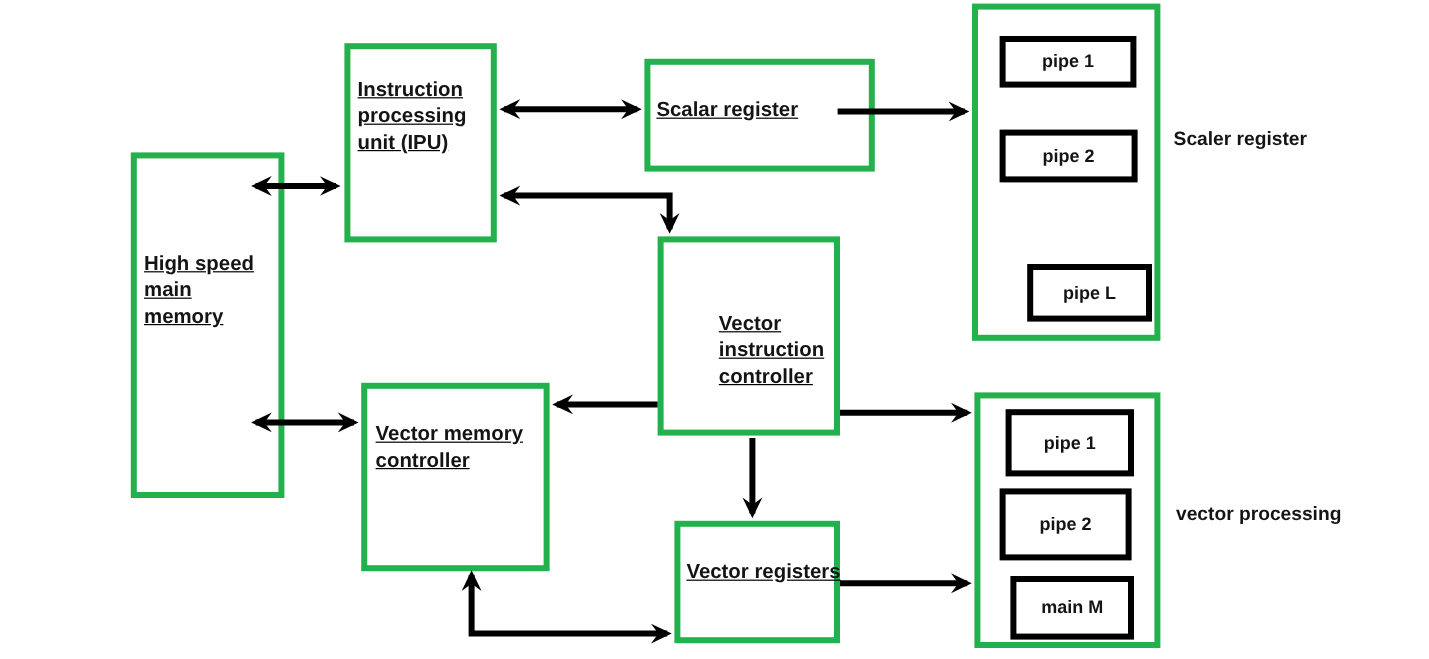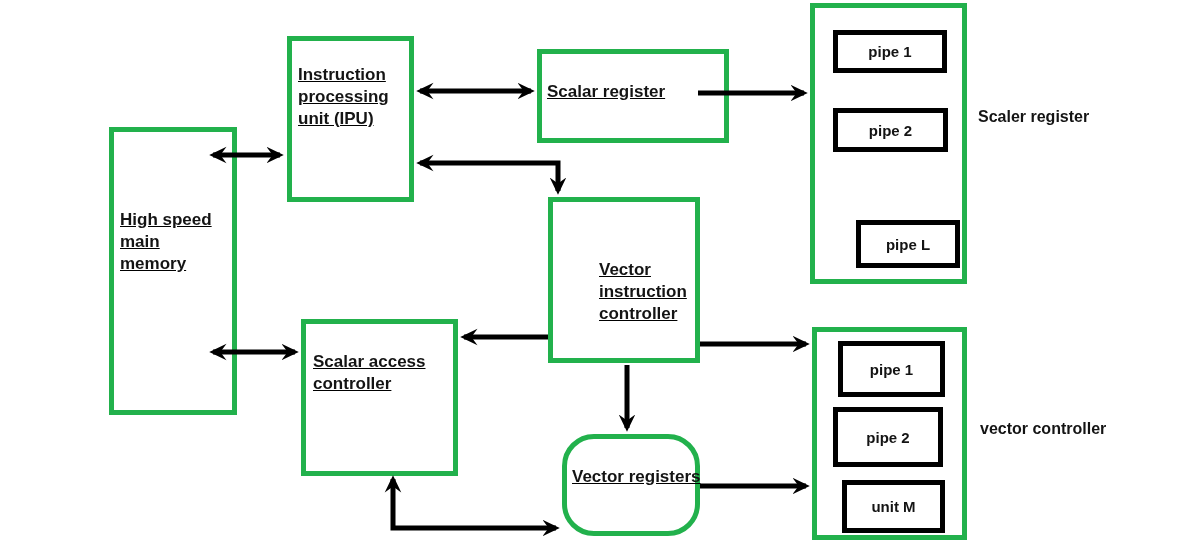--- a/index.html
+++ b/index.html
@@ -76,24 +76,24 @@
 
   <div class="gbox" style="left:537px; top:49px; width:192px; height:94px;">
     <div class="label" style="padding:27px 4px 0 5px; white-space:nowrap;">Scalar register</div>
   </div>
 
   <div class="gbox" style="left:548px; top:197px; width:152px; height:166px;padding-left:36px;">
     <div class="label" style="padding:57px 2px 0 10px;">Vector instruction controller</div>
   </div>
 
   <div class="gbox" style="left:301px; top:319px; width:157px; height:157px;">
-    <div class="label" style="padding:27px 6px 0 7px;">Scalar access controller</div>
+    <div class="label" style="padding:27px 6px 0 7px;">Vector memory controller</div>
   </div>
 
-  <div class="gbox" style="left:562px; top:434px; width:138px; height:102px;border-radius:32px;">
+  <div class="gbox" style="left:562px; top:434px; width:138px; height:102px;">
     <div class="label" style="padding:27px 0 0 5px; white-space:nowrap;">Vector registers</div>
   </div>
 
   <div class="gbox" style="left:810px; top:3px; width:157px; height:281px;">
     <div class="pipe" style="left:18px; top:22px; width:114px; height:43px;">
       <span>pipe 1</span>
     </div>
     <div class="pipe" style="left:18px; top:100px; width:115px; height:44px;">
       <span>pipe 2</span>
     </div>
@@ -104,24 +104,24 @@
   <div class="floatlabel" style="left:978px; top:108px;">Scaler register</div>
 
   <div class="gbox" style="left:812px; top:327px; width:155px; height:213px;">
     <div class="pipe" style="left:21px; top:9px; width:107px; height:56px;">
       <span>pipe 1</span>
     </div>
     <div class="pipe" style="left:16px; top:75px; width:110px; height:60px;">
       <span>pipe 2</span>
     </div>
     <div class="pipe" style="left:25px; top:148px; width:103px; height:53px;">
-      <span>unit M</span>
+      <span>main M</span>
     </div>
   </div>
-  <div class="floatlabel" style="left:980px; top:420px;">vector controller</div>
+  <div class="floatlabel" style="left:980px; top:420px;">vector processing</div>
 
   <svg class="connectors" viewBox="0 0 1191 549" xmlns="http://www.w3.org/2000/svg">
     <defs>
       <marker id="ah" viewBox="0 0 10 10" refX="7.5" refY="5" markerWidth="18" markerHeight="18" markerUnits="userSpaceOnUse" orient="auto-start-reverse">
         <path d="M0,0.4 L9.6,5 L0,9.6 L3.4,5 z" fill="#000000"></path>
       </marker>
     </defs>
 
     <line class="arrow" x1="213" y1="155" x2="280" y2="155" marker-start="url(#ah)" marker-end="url(#ah)"></line>
 

